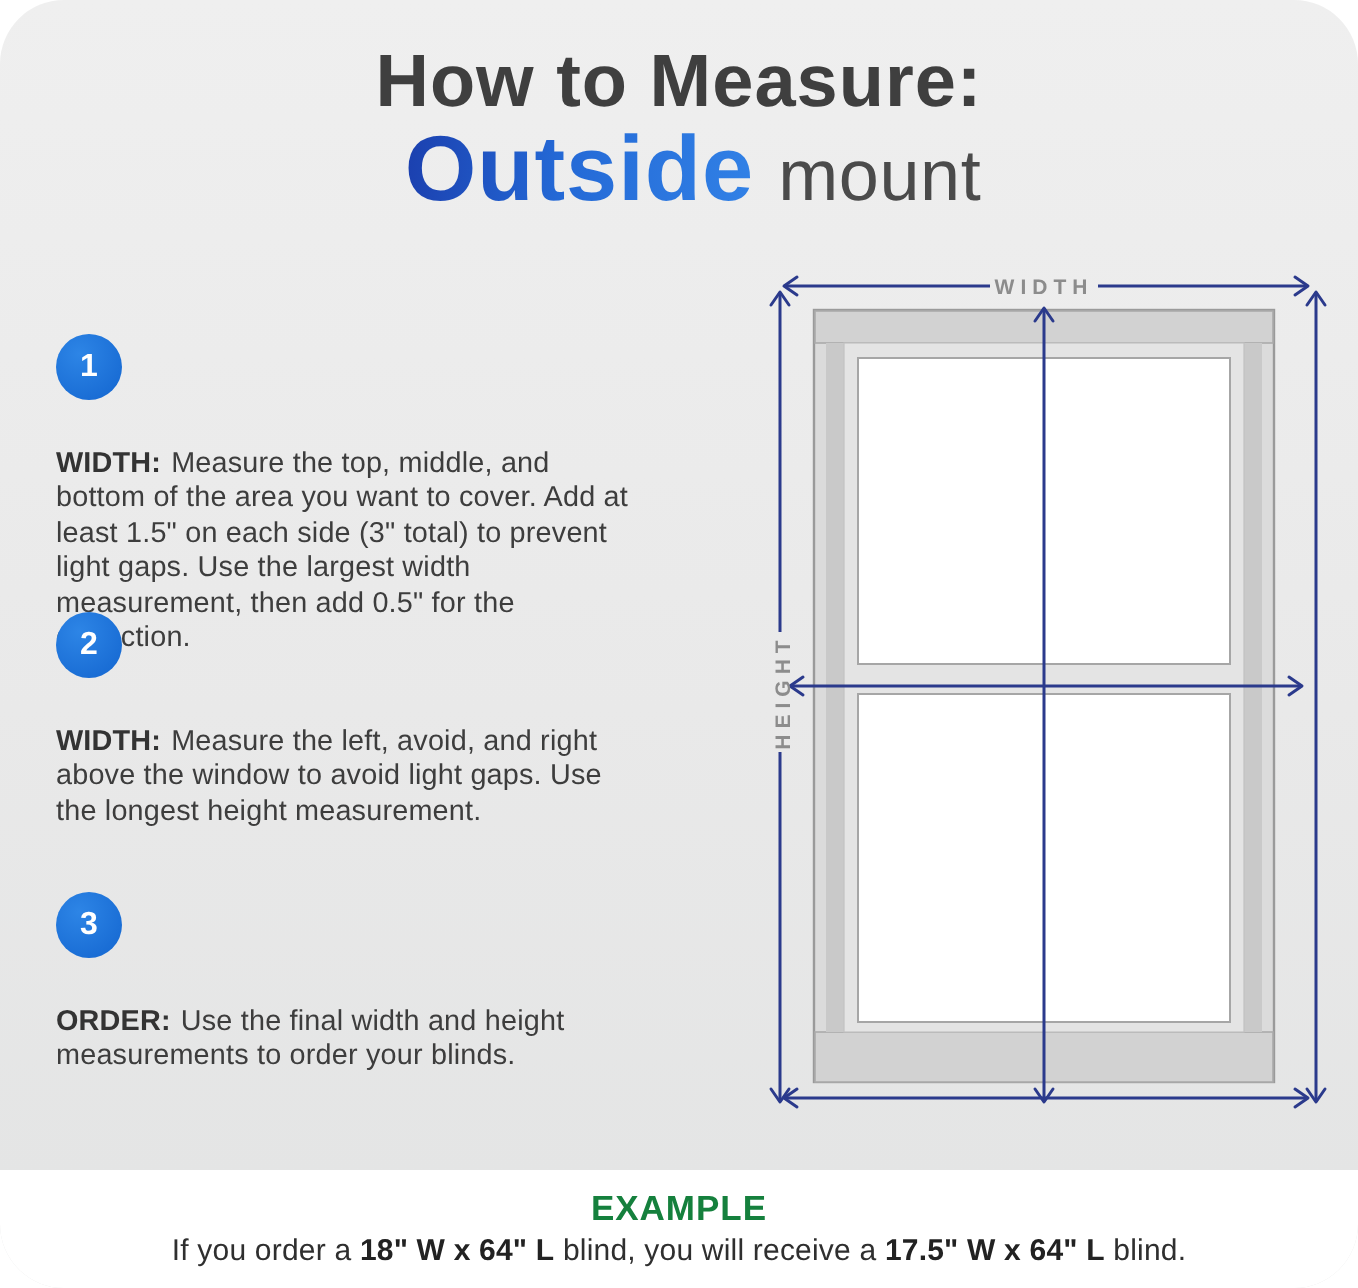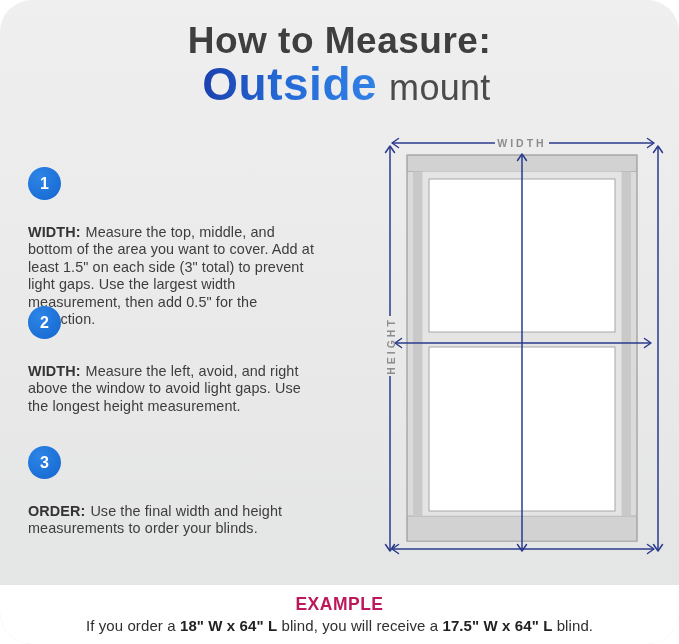--- a/index.html
+++ b/index.html
@@ -32,21 +32,21 @@
   .step-text{margin-top:24px;color:#3d3d3d;}
   .step-line{font-size:14.4px;line-height:17.4px;white-space:nowrap;letter-spacing:.1px;}
   .step-label{font-weight:700;color:#333;margin-right:5px;}
   
   .diagram{position:absolute;left:378px;top:128px;width:298px;height:462px;}
   
   .example{
     position:absolute;left:0;bottom:0;width:100%;height:59px;
     background:#ffffff;text-align:center;
   }
-  .example-heading{margin-top:9px;font-size:17.5px;font-weight:700;color:#be185d;letter-spacing:.5px;}
+  .example-heading{margin-top:9px;font-size:17.5px;font-weight:700;color:#15803d;letter-spacing:.5px;}
   .example-line{margin-top:2px;font-size:15px;color:#2f2f2f;letter-spacing:.1px;}
   .example-bold{font-weight:700;color:#222;}
 </style>
 </head>
 <body>
 
 <div class="page">
 
   <div class="header">
     <div class="title-line1">How to Measure:</div>

